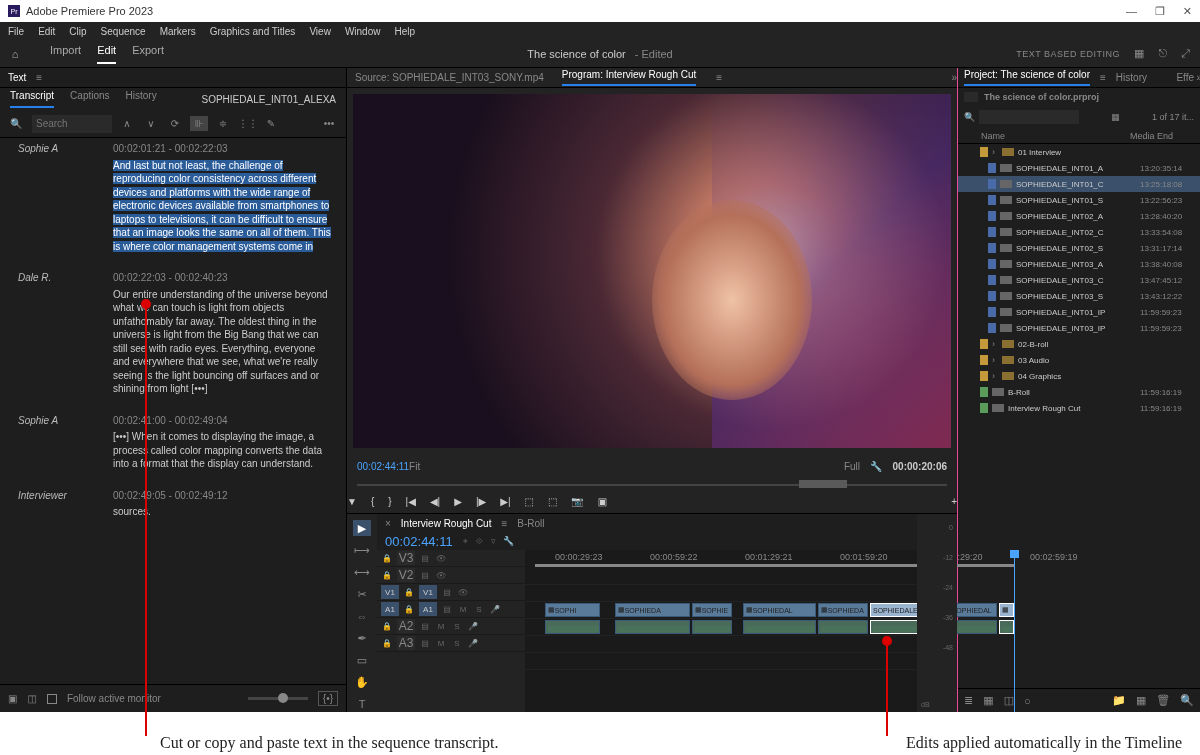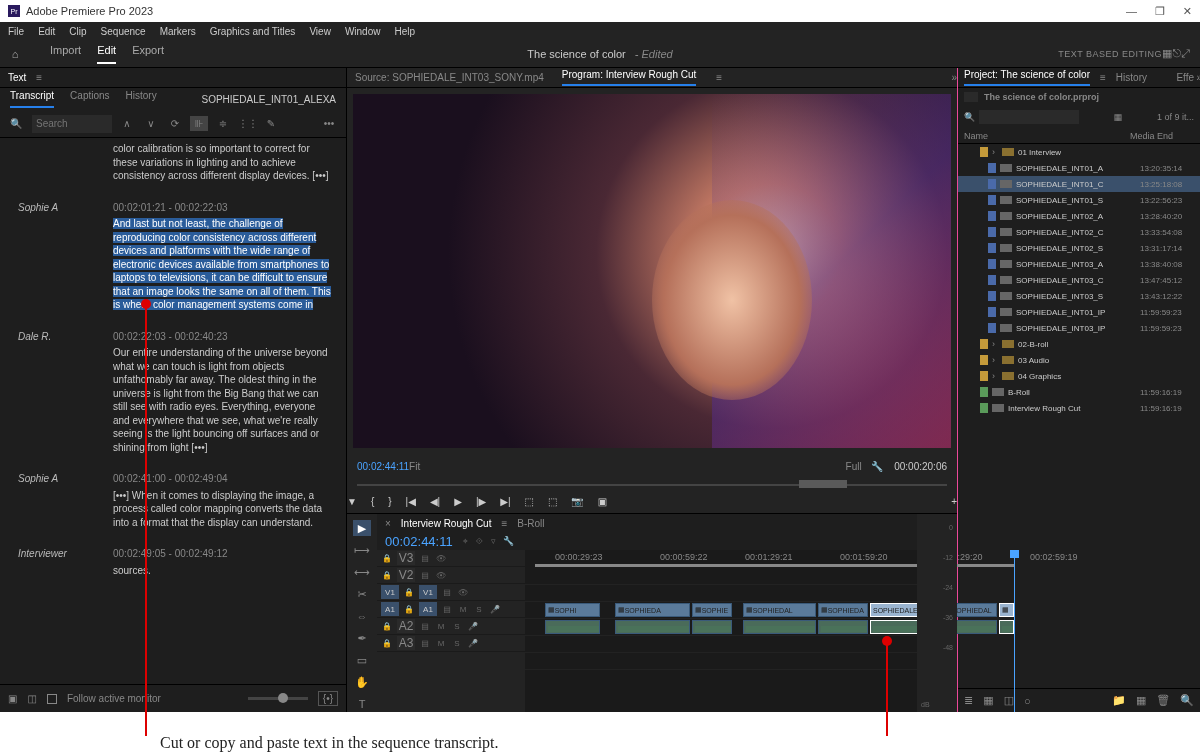--- a/index.html
+++ b/index.html
@@ -11,22 +11,22 @@
 .win-ctrl { display: flex; gap: 18px; color: #555; }
 .win-ctrl span { cursor: default; }
 .app { background: #232323; color: #ccc; height: 690px; position: relative; }
 .menu-bar { height: 18px; background: #232323; display: flex; align-items: center; gap: 14px; padding-left: 8px; font-size: 10px; color: #ccc; }
 .menu-bar span { font-size: 10px; }
 .mode-bar { height: 28px; background: #232323; display: flex; align-items: center; border-bottom: 1px solid #000; position: relative; }
 .mode-bar .home { width: 30px; text-align: center; color: #aaa; }
 .mode-bar .modes { display: flex; gap: 16px; margin-left: 20px; color: #aaa; }
 .mode-bar .modes .active { color: #fff; border-bottom: 2px solid #fff; padding-bottom: 6px; }
 .mode-bar .center { position: absolute; left: 50%; transform: translateX(-50%); color: #ccc; }
-.mode-bar .center .edited { color: #888; font-style: italic; margin-left: 6px; }
-.mode-bar .right { position: absolute; right: 10px; display: flex; align-items: center; color: #888; }
+.mode-bar .center .edited { color: #888; margin-left: 6px; }
+.mode-bar .right { position: absolute; right: 10px; display: flex; gap: 14px; align-items: center; color: #888; }
 .mode-bar .right .tbe { letter-spacing: 0.5px; font-size: 9px; }
 .work { display: flex; height: 644px; }
 .panel-left { width: 347px; background: #1e1e1e; border-right: 1px solid #000; display: flex; flex-direction: column; }
 .panel-mid { width: 610px; display: flex; flex-direction: column; }
 .panel-right { width: 243px; background: #1e1e1e; border-left: 1px solid #ec4899; display: flex; flex-direction: column; }
 .tab-row { height: 20px; display: flex; align-items: center; gap: 10px; padding-left: 8px; font-size: 10px; color: #888; border-bottom: 1px solid #000; }
 .tab-row .tab.active { color: #fff; }
 .sub-tab-row { height: 22px; display: flex; align-items: center; justify-content: space-between; padding: 0 10px; font-size: 10px; color: #888; }
 .sub-tab-row .tabs { display: flex; gap: 16px; }
 .sub-tab-row .tabs .active { color: #fff; border-bottom: 2px solid #2680eb; padding-bottom: 5px; }
@@ -48,21 +48,21 @@
 .mid-top .prog { color: #fff; border-bottom: 2px solid #2680eb; padding-bottom: 4px; }
 .mid-top .menu-icon { margin-left: 2px; color: #888; }
 .viewer { height: 360px; background: #000; margin: 6px; position: relative; overflow: hidden; }
 .viewer .face { width: 100%; height: 100%; background: radial-gradient(circle at 70% 45%, #f5c9b2 0%, #c97d66 15%, #4a2834 38%, #1a0f1e 70%); position: relative; }
 .viewer .face::before { content: ""; position: absolute; right: 0; top: 0; width: 40%; height: 100%; background: linear-gradient(135deg, transparent 0%, #4a2a8f 50%, #d03a7a 100%); opacity: 0.5; }
 .viewer .face::after { content: ""; position: absolute; left: 50%; top: 30%; width: 160px; height: 200px; background: radial-gradient(ellipse at center, #f0c2a5 0%, #b5705a 60%, transparent 80%); border-radius: 50%; }
 .transport { height: 26px; display: flex; align-items: center; justify-content: space-between; padding: 0 10px; font-size: 10px; color: #888; }
 .transport .tc-left { color: #4aa3ff; }
 .transport .fit { color: #888; }
 .transport .full { color: #888; }
-.transport .tc-right { color: #ccc; }
+.transport .tc-right { color: #ccc; font-weight: bold; }
 .scrub { height: 10px; margin: 0 10px; position: relative; }
 .scrub .bar { height: 2px; background: #444; position: absolute; top: 4px; left: 0; right: 0; }
 .scrub .marker { position: absolute; right: 100px; top: 0; width: 48px; height: 8px; background: #5a5a5a; }
 .controls { height: 24px; display: flex; align-items: center; justify-content: center; gap: 14px; color: #ccc; font-size: 10px; }
 .controls span { cursor: default; }
 .timeline { flex: 1; background: #1e1e1e; border-top: 1px solid #000; display: flex; }
 .tl-tools { width: 30px; background: #232323; display: flex; flex-direction: column; align-items: center; gap: 6px; padding-top: 6px; color: #888; font-size: 11px; }
 .tl-tools .tool { width: 18px; height: 16px; display: flex; align-items: center; justify-content: center; }
 .tl-tools .tool.active { background: #3a506b; color: #fff; }
 .tl-main { flex: 1; display: flex; flex-direction: column; }
@@ -92,21 +92,21 @@
 .tl-meters .scale { position: absolute; right: 4px; font-size: 7px; color: #666; }
 .proj-tabs { height: 20px; display: flex; align-items: center; gap: 10px; padding-left: 6px; font-size: 10px; color: #888; border-bottom: 1px solid #000; position: relative; }
 .proj-tabs .active { color: #fff; border-bottom: 2px solid #2680eb; padding-bottom: 4px; }
 .proj-tabs .more { position: absolute; right: 6px; }
 .proj-path { height: 18px; display: flex; align-items: center; gap: 6px; padding-left: 6px; font-size: 9px; color: #888; font-weight: bold; }
 .proj-path .ficon { width: 14px; height: 10px; background: #2a2a2a; }
 .proj-search { height: 22px; display: flex; align-items: center; justify-content: space-between; padding: 0 6px; font-size: 9px; color: #888; }
 .proj-search .srch { display: flex; align-items: center; gap: 4px; }
 .proj-search .count { color: #888; }
 .proj-head { height: 16px; display: flex; align-items: center; font-size: 9px; color: #888; border-bottom: 1px solid #000; padding-left: 6px; }
-.proj-head .n { flex: 1; }
+.proj-head .n { flex: 1; margin-left: 17px; }
 .proj-head .m { width: 70px; }
 .proj-list { flex: 1; overflow: hidden; }
 .p-item { height: 16px; display: flex; align-items: center; font-size: 9px; color: #ccc; padding-left: 6px; }
 .p-item.sel { background: #3a506b; }
 .p-item .swatch { width: 8px; height: 10px; background: #c49a3a; margin-right: 4px; }
 .p-item .swatch.blue { background: #4a6aaa; }
 .p-item .swatch.green { background: #5a9a5a; }
 .p-item .disc { width: 10px; color: #888; }
 .p-item .ficon { width: 12px; height: 8px; background: #666; margin-right: 4px; }
 .p-item .nm { flex: 1; overflow: hidden; white-space: nowrap; text-overflow: ellipsis; font-size: 8px; }
@@ -189,26 +189,20 @@
         <span class="sicon">∧</span>
         <span class="sicon">∨</span>
         <span class="sicon">⟳</span>
         <span class="sicon" style="background:#444;padding:2px">⊪</span>
         <span class="sicon">≑</span>
         <span class="sicon">⋮⋮</span>
         <span class="sicon">✎</span>
         <span class="sicon" style="margin-left:auto">•••</span>
       </div>
       <div class="transcript-body">
-        <div class="t-row">
-          <div class="t-speaker"></div>
-          <div class="t-content">
-              <p>color calibration is so important to correct for these variations in lighting and to achieve consistency across different display devices. [•••]</p>
-            </div>
-        </div>
         <div class="t-row">
           <div class="t-speaker">Sophie A</div>
           <div class="t-content">
             <div class="t-tc">00:02:01:21 - 00:02:22:03</div>
             <p><span class="hl">And last but not least, the challenge of reproducing color consistency across different devices and platforms with the wide range of electronic devices available from smartphones to laptops to televisions, it can be difficult to ensure that an image looks the same on all of them. This is where color management systems come in</span></p>
           </div>
         </div>
         <div class="t-row">
           <div class="t-speaker">Dale R.</div>
           <div class="t-content">
@@ -350,21 +344,21 @@
                   <span class="lbl2">A3</span>
                   <span class="mini">▤</span>
                   <span class="mini">M</span>
                   <span class="mini">S</span>
                   <span class="mini">🎤</span>
                 </div>
             </div>
             <div class="tl-body">
               <div class="tl-ruler">
                 <span style="left:30px">00:00:29:23</span>
-                <span style="left:135px">00:00:59:22</span>
+                <span style="left:125px">00:00:59:22</span>
                 <span style="left:220px">00:01:29:21</span>
                 <span style="left:315px">00:01:59:20</span>
                 <span style="left:410px">00:02:29:20</span>
                 <span style="left:505px">00:02:59:19</span>
                 <div class="tl-ruler-bar"></div>
                 <div class="tl-ruler-work"></div>
               </div>
               <div class="tl-track-row"></div>
               <div class="tl-track-row"></div>
               <div class="tl-track-row">
@@ -433,21 +427,21 @@
       <div class="proj-path">
         <div class="ficon"></div>
         <span>The science of color.prproj</span>
       </div>
       <div class="proj-search">
         <div class="srch">
           <span>🔍</span>
           <span style="width:100px;height:14px;background:#2a2a2a;display:inline-block"></span>
         </div>
         <span>▦</span>
-        <span class="count">1 of 9 it...</span>
+        <span class="count">1 of 17 it...</span>
       </div>
       <div class="proj-head">
         <span class="n">Name</span>
         <span class="m">Media End</span>
       </div>
       <div class="proj-list" id="proj-list">
           <div class="p-item sub2">
             <div class="swatch"></div>
             <span class="disc">›</span>
             <div class="ficon" style="background: rgb(138, 112, 48);"></div>
@@ -564,13 +558,14 @@
     </div>
   </div>
 </div>
 
 <div class="callouts">
   <div class="red-dot" style="left:141px;top:-413px"></div>
   <div class="red-line" style="left:145px;top:-408px;height:432px"></div>
   <div class="callout-text" style="left:160px;top:22px">Cut or copy and paste text in the sequence transcript.</div>
   <div class="red-dot" style="left:882px;top:-76px"></div>
   <div class="red-line" style="left:886px;top:-70px;height:94px"></div>
+  <div class="callout-text" style="right:18px;top:22px">Edits applied automatically in the Timeline</div>
 </div>
 
 </body></html>

